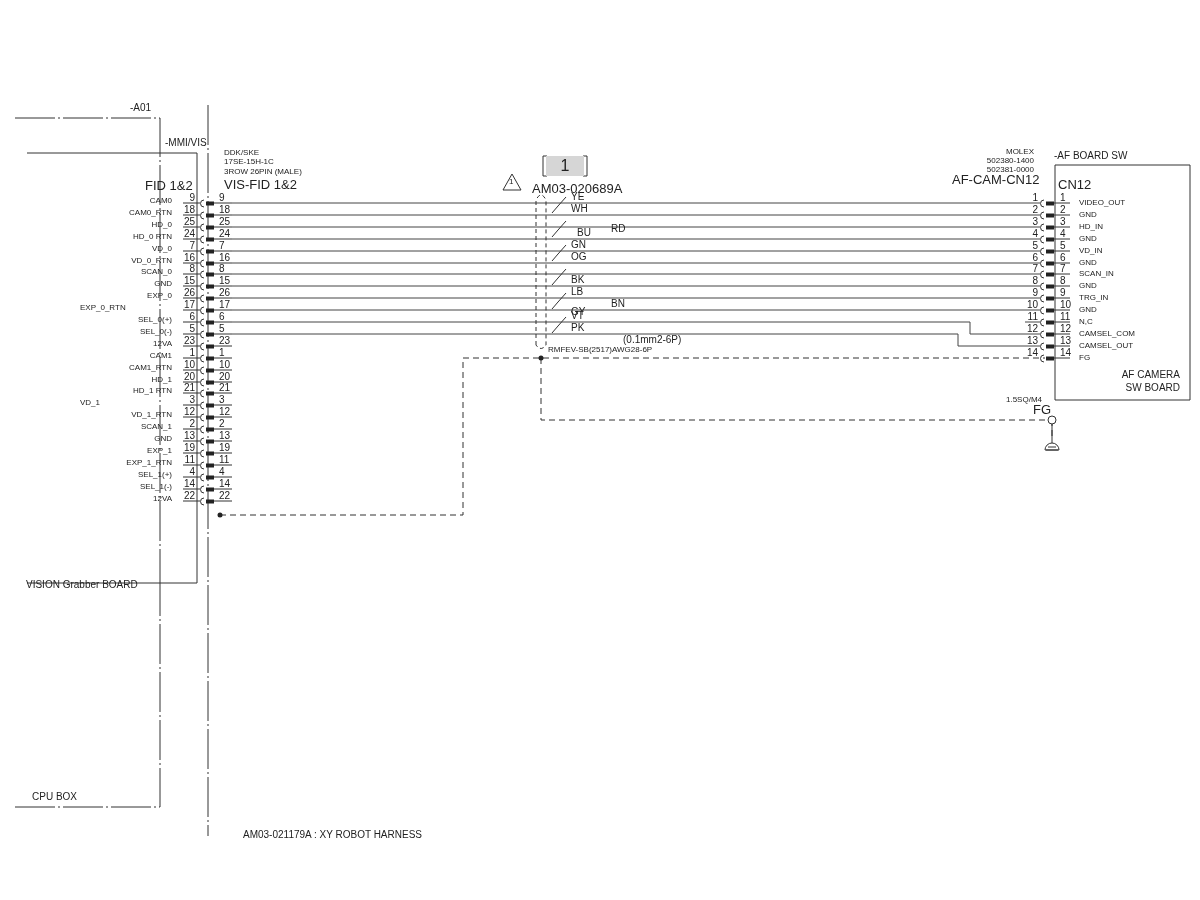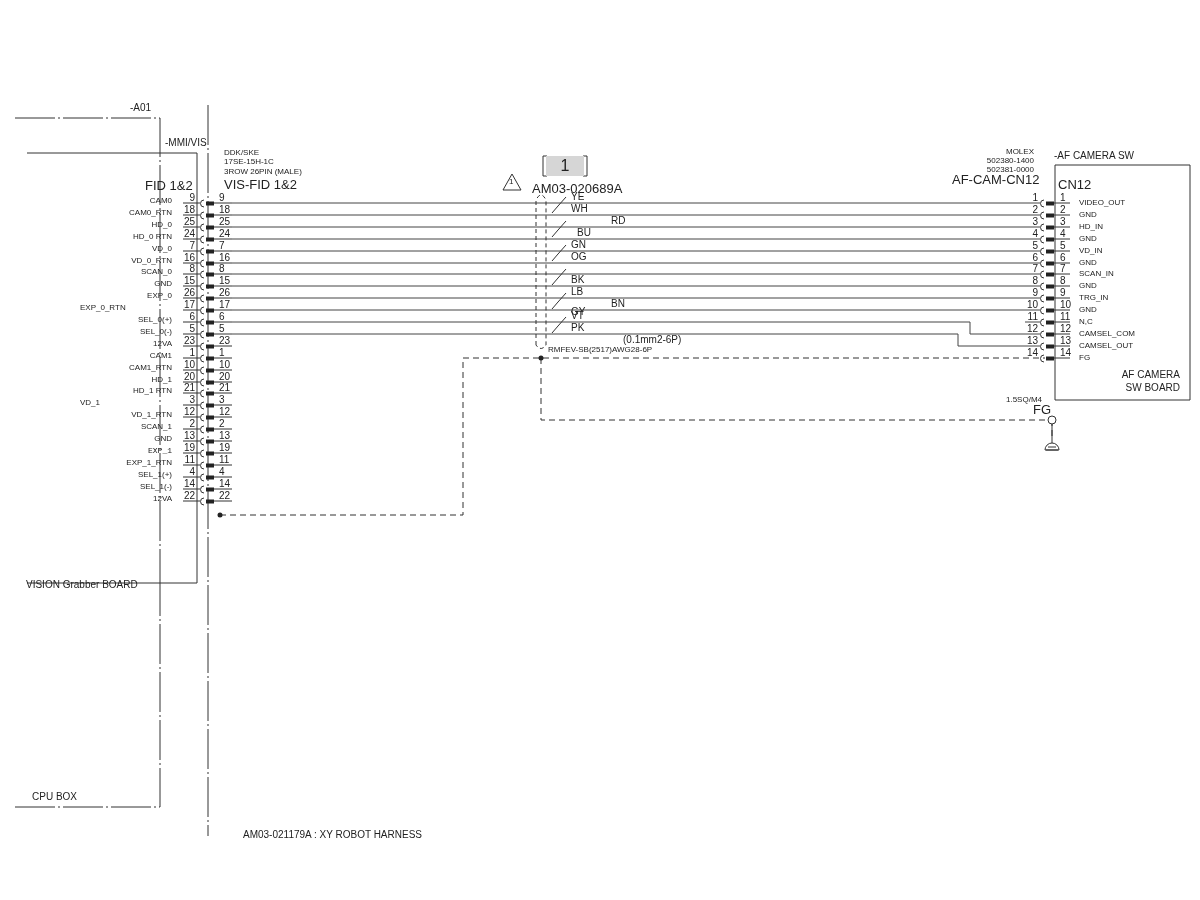--- a/index.html
+++ b/index.html
@@ -249,21 +249,21 @@
 <div class="badge" style="left:546px;top:156px;width:38px;height:20px">1</div>
 <div class="t sm" style="left:509px;top:178px">1</div>
 <div class="t lg" style="left:532px;top:182px">AM03-020689A</div>
 <div class="t md" style="left:623px;top:335px">(0.1mm2-6P)</div>
 <div class="t sm" style="left:548px;top:346px">RMFEV-SB(2517)AWG28-6P</div>
 
 <div class="t sm rt" style="left:930px;top:148px;width:104px">MOLEX</div>
 <div class="t sm rt" style="left:930px;top:157px;width:104px">502380-1400</div>
 <div class="t sm rt" style="left:930px;top:166px;width:104px">502381-0000</div>
 <div class="t lg" style="left:952px;top:173px">AF-CAM-CN12</div>
-<div class="t md" style="left:1054px;top:151px">-AF CAMERA SW</div>
+<div class="t md" style="left:1054px;top:151px">-AF BOARD SW</div>
 <div class="t lg" style="left:1058px;top:178px">CN12</div>
 <div class="t md rt" style="left:1090px;top:370px;width:90px">AF CAMERA</div>
 <div class="t md rt" style="left:1090px;top:383px;width:90px">SW BOARD</div>
 
 <div class="t sm" style="left:1006px;top:396px">1.5SQ/M4</div>
 <div class="t lg" style="left:1033px;top:403px">FG</div>
 
 <div id="left-text">
     <div class="t sm" style="left: 80px; top: 197px; width: 92px; text-align: right;">CAM0</div>
     <div class="t md" style="left: 181px; top: 193px; width: 14px; text-align: right;">9</div>
@@ -321,21 +321,21 @@
     <div class="t md" style="left: 219px; top: 395px;">3</div>
     <div class="t sm" style="left: 80px; top: 411px; width: 92px; text-align: right;">VD_1_RTN</div>
     <div class="t md" style="left: 181px; top: 407px; width: 14px; text-align: right;">12</div>
     <div class="t md" style="left: 219px; top: 407px;">12</div>
     <div class="t sm" style="left: 80px; top: 423px; width: 92px; text-align: right;">SCAN_1</div>
     <div class="t md" style="left: 181px; top: 419px; width: 14px; text-align: right;">2</div>
     <div class="t md" style="left: 219px; top: 419px;">2</div>
     <div class="t sm" style="left: 80px; top: 435px; width: 92px; text-align: right;">GND</div>
     <div class="t md" style="left: 181px; top: 431px; width: 14px; text-align: right;">13</div>
     <div class="t md" style="left: 219px; top: 431px;">13</div>
-    <div class="t sm" style="left: 80px; top: 447px; width: 92px; text-align: right; font-family: Liberation Mono, monospace;">EXP_1</div>
+    <div class="t sm" style="left: 80px; top: 447px; width: 92px; text-align: right;">EXP_1</div>
     <div class="t md" style="left: 181px; top: 443px; width: 14px; text-align: right;">19</div>
     <div class="t md" style="left: 219px; top: 443px;">19</div>
     <div class="t sm" style="left: 80px; top: 459px; width: 92px; text-align: right;">EXP_1_RTN</div>
     <div class="t md" style="left: 181px; top: 455px; width: 14px; text-align: right;">11</div>
     <div class="t md" style="left: 219px; top: 455px;">11</div>
     <div class="t sm" style="left: 80px; top: 471px; width: 92px; text-align: right;">SEL_1(+)</div>
     <div class="t md" style="left: 181px; top: 467px; width: 14px; text-align: right;">4</div>
     <div class="t md" style="left: 219px; top: 467px;">4</div>
     <div class="t sm" style="left: 80px; top: 483px; width: 92px; text-align: right;">SEL_1(-)</div>
     <div class="t md" style="left: 181px; top: 479px; width: 14px; text-align: right;">14</div>
@@ -384,21 +384,21 @@
     <div class="t md" style="left: 1018px; top: 336px; width: 20px; text-align: right;">13</div>
     <div class="t md" style="left: 1060px; top: 336px;">13</div>
     <div class="t sm" style="left: 1079px; top: 342px;">CAMSEL_OUT</div>
     <div class="t md" style="left: 1018px; top: 348px; width: 20px; text-align: right;">14</div>
     <div class="t md" style="left: 1060px; top: 348px;">14</div>
     <div class="t sm" style="left: 1079px; top: 354px;">FG</div>
   </div>
 <div id="wire-text">
     <div class="t md" style="left: 571px; top: 192px;">YE</div>
     <div class="t md" style="left: 571px; top: 204px;">WH</div>
-    <div class="t md" style="left: 571px; top: 216px; padding-left: 40px;">RD</div>
+    <div class="t md" style="left: 571px; top: 224px; padding-left: 40px;">RD</div>
     <div class="t md" style="left: 557px; top: 228px; padding-left: 20px;">BU</div>
     <div class="t md" style="left: 571px; top: 240px;">GN</div>
     <div class="t md" style="left: 571px; top: 252px;">OG</div>
     <div class="t md" style="left: 571px; top: 263px; margin-top: 44px;">GY</div>
     <div class="t md" style="left: 571px; top: 275px;">BK</div>
     <div class="t md" style="left: 571px; top: 287px;">LB</div>
     <div class="t md" style="left: 571px; top: 299px; margin-left: 40px;">BN</div>
     <div class="t md" style="left: 571px; top: 311px;">VT</div>
     <div class="t md" style="left: 571px; top: 323px; text-align: right;">PK</div>
   </div>

